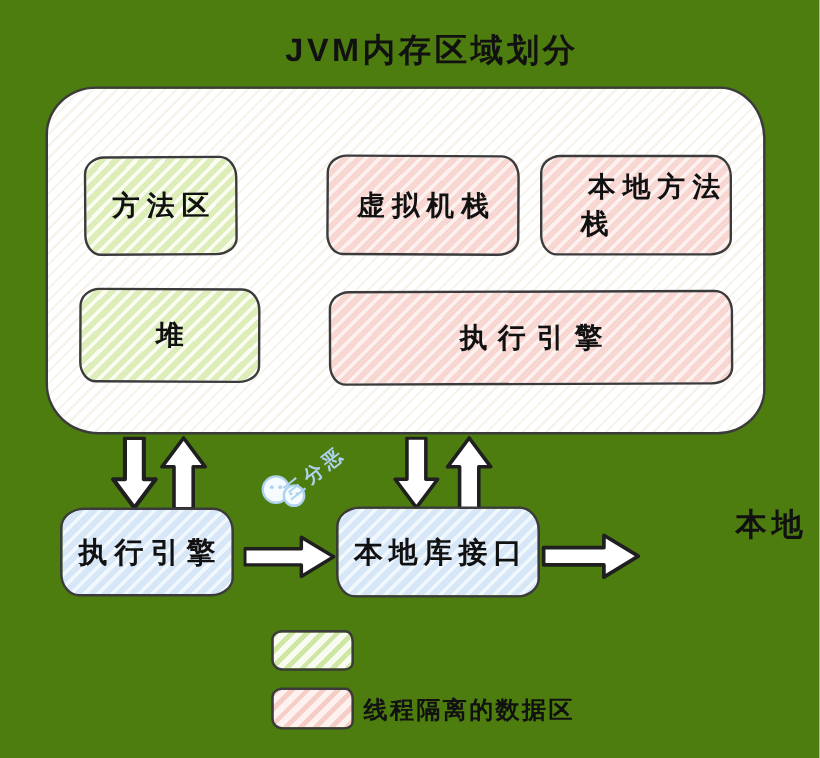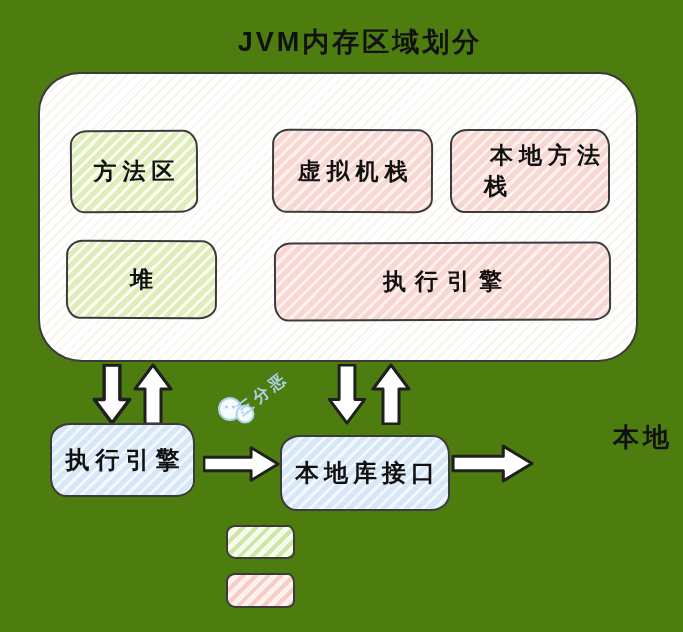--- a/index.html
+++ b/index.html
@@ -27,21 +27,21 @@
   .rounded{border-radius:17px 15px 18px 14px / 15px 18px 14px 17px;}
   .hatch-green{background:repeating-linear-gradient(135deg,#ddeebb 0 5px,#fbfdf2 5px 8px);}
   .hatch-pink {background:repeating-linear-gradient(135deg,#f8d6d1 0 5px,#fdf1ef 5px 8px);}
   .hatch-blue {background:repeating-linear-gradient(135deg,#d7e7f8 0 5px,#f0f7fd 5px 8px);}
   .method-area{left:30px;top:56px;width:128px;height:83px;transform:rotate(-.3deg);justify-content:center;}
   .vm-stack{left:232px;top:55px;width:161px;height:84px;transform:rotate(.3deg);}
   .native-method-stack{left:410px;top:55px;width:160px;height:84px;padding-left:32px;}
   .heap{left:26px;top:166px;width:151px;height:79px;transform:rotate(.25deg);}
   .program-counter{left:234px;top:168px;width:337px;height:79px;letter-spacing:9px;text-indent:9px;transform:rotate(-.2deg);}
   .execution-engine{left:50px;top:423px;width:145px;height:74px;border-radius:20px 17px 19px 16px / 17px 20px 16px 19px;font-size:24px;}
-  .native-interface{left:280px;top:422px;width:170px;height:76px;border-radius:20px 17px 19px 16px / 17px 20px 16px 19px;font-size:24px;letter-spacing:5px;text-indent:5px;margin-top:13px;}
+  .native-interface{left:280px;top:422px;width:170px;height:76px;border-radius:20px 17px 19px 16px / 17px 20px 16px 19px;font-size:24px;letter-spacing:5px;text-indent:5px;}
   .arrow{position:absolute;}
   .arrow svg{display:block;}
   .native-library{
     position:absolute;left:533px;top:420px;width:140px;text-align:right;
     font-size:26px;font-weight:bold;line-height:34px;letter-spacing:4px;
   }
   .watermark{position:absolute;left:214px;top:366px;width:120px;height:66px;pointer-events:none;}
   .watermark .wm-icon{position:absolute;left:2px;bottom:2px;}
   .watermark .wm-text{
     position:absolute;left:32px;top:34px;color:#aed3ef;font-size:16px;font-weight:bold;
@@ -136,14 +136,15 @@
         <path d="M1 13 H50 V3 L78 20 L50 37 V27 H1 Z" fill="#ffffff" stroke="#1f1f1f" stroke-width="3" stroke-linejoin="round"></path>
       </svg>
   </div>
 
   <div class="native-library">
     <div>本地</div>
   </div>
 
   <div class="legend-swatch green"></div>
   <div class="legend-swatch pink"></div>
+  <div class="legend-label isolated">线程隔离的数据区</div>
 
 </div>
 
 </body></html>

